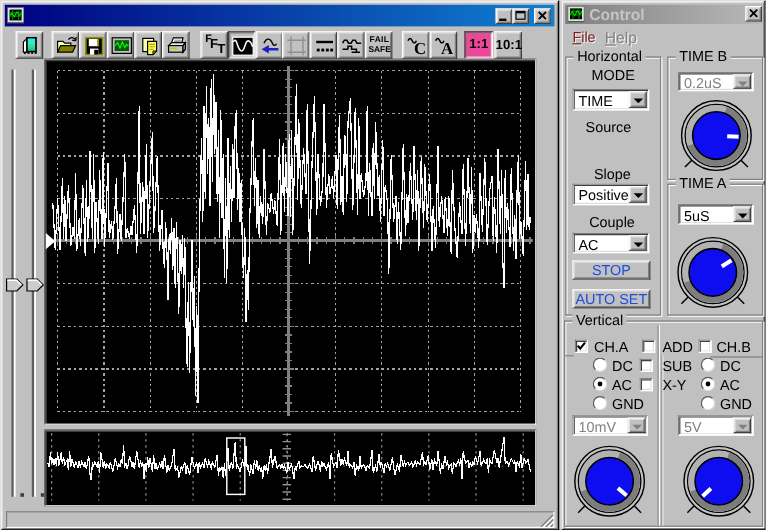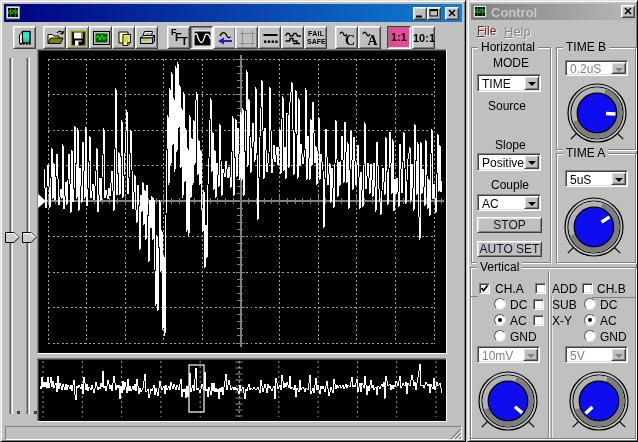--- a/index.html
+++ b/index.html
@@ -23,21 +23,21 @@
   border:1px solid;border-color:#808080 #fff #fff #808080;
   box-shadow:inset 1px 1px 0 #404040, inset -1px -1px 0 #dfdfdf}
 .combo .tx{position:absolute;left:4px;top:2px;font-size:12px;color:#000;white-space:nowrap}
 .combo .arr{position:absolute;right:1px;top:1px;bottom:1px;width:15px;background:#c0c0c0;
   border:1px solid;border-color:#fff #404040 #404040 #fff;
   box-shadow:inset 1px 1px 0 #dfdfdf, inset -1px -1px 0 #808080}
 .combo .arr:after{content:"";position:absolute;left:3px;top:5px;border:4px solid transparent;
   border-top:4px solid #000}
 .combo.dis .tx{color:#818181}
 .combo.dis .arr:after{border-top-color:#808080}
-.btn95{position:absolute;background:#c0c0c0;text-align:center;font-size:12px;color:#0f172a;
+.btn95{position:absolute;background:#c0c0c0;text-align:center;font-size:12px;color:#1d4ed8;
   border:1px solid;border-color:#fff #404040 #404040 #fff;
   box-shadow:inset 1px 1px 0 #dfdfdf, inset -1px -1px 0 #808080}
 .grp{position:absolute;border:1px solid #808080;box-shadow:1px 1px 0 #fff,inset 1px 1px 0 #fff}
 .grp>span{position:absolute;top:-7px;left:6px;background:#c0c0c0;padding:0 3px;font-size:12px;color:#000;line-height:13px;white-space:nowrap}
 .lbl{position:absolute;font-size:12px;color:#000;white-space:nowrap}
 .cb{position:absolute;width:11px;height:11px;background:#fff;
   border:1px solid;border-color:#808080 #fff #fff #808080;
   box-shadow:inset 1px 1px 0 #404040, inset -1px -1px 0 #dfdfdf}
 .rad{position:absolute;width:12px;height:12px;background:#fff;border-radius:50%;
   border:1px solid #666;border-color:#555 #ddd #ddd #555}

